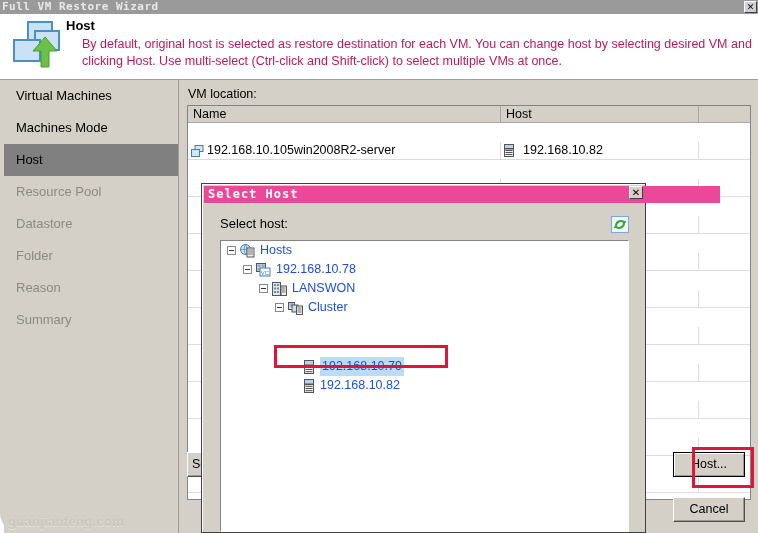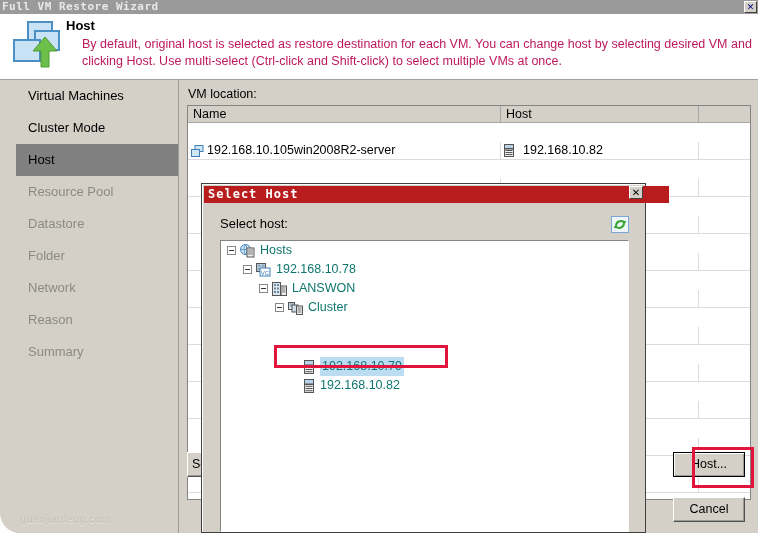--- a/index.html
+++ b/index.html
@@ -107,21 +107,21 @@
     left: 82px; top: 22px;
     width: 688px;
     font-size: 12.5px;
     line-height: 17px;
     color: #be185d;
   }
 
   
   .sidebar {
     position: absolute;
-    left: 16px; top: 80px;
+    left: 4px; top: 80px;
     width: 178px;
     height: 453px;
     background: #d4d0c8;
   }
   .sidebar-item {
     height: 32px;
     line-height: 32px;
     padding-left: 12px;
     font-size: 13px;
     color: #000000;
@@ -133,21 +133,21 @@
     color: #8a8a85;
   }
   .sidebar-item.selected {
     background: #808080;
     color: #000000;
   }
   .watermark {
     position: absolute;
     left: 4px;
     top: 434px;
-    font-size: 10px;
+    font-size: 13px;
     font-weight: bold;
     color: #c9c5be;
     text-shadow: 0 1px 0 #e6e2db;
     letter-spacing: 0.3px;
     user-select: none;
   }
 
   .sidebar-divider {
     position: absolute;
     left: 178px; top: 80px;
@@ -284,23 +284,23 @@
     width: 445px;
     height: 350px;
     background: #d4d0c8;
     border: 1px solid #404040;
     box-shadow: inset 1px 1px 0 #ffffff;
     box-sizing: border-box;
   }
   .dlg-titlebar {
     position: absolute;
     left: 2px; top: 2px;
-    width: 465px;
+    width: 516px;
     height: 17px;
-    background: #b91c1c;
+    background: #ec4899;
     display: flex;
     align-items: flex-start;
     box-sizing: border-box;
     padding-left: 4px;
   }
   .dlg-title-text {
     font-family: "DejaVu Sans Mono", "Liberation Mono", monospace;
     font-size: 12px;
     font-weight: bold;
     color: #ffffff;
@@ -352,21 +352,21 @@
     border-right: 1px solid #ffffff;
     border-bottom: 1px solid #ffffff;
     box-sizing: border-box;
     overflow: hidden;
   }
   .tree-row {
     height: 19px;
     display: flex;
     align-items: center;
     font-size: 12.5px;
-    color: #0f766e;
+    color: #1d4ed8;
     white-space: nowrap;
     cursor: default;
   }
   .expander {
     width: 9px; height: 9px;
     border: 1px solid #888888;
     background: #ffffff;
     position: relative;
     flex: 0 0 9px;
     margin-right: 4px;
@@ -413,26 +413,25 @@
           <rect x="6" y="22" width="26" height="21" fill="#c9e2f5" stroke="#4a90c4" stroke-width="2"></rect>
           <path d="M33 49 L33 33 L25 33 L37 19 L49 33 L41 33 L41 49 Z" fill="#6cc04a" stroke="#4f9a32" stroke-width="1"></path>
         </svg>
       </div>
       <div class="header-title">Host</div>
       <div class="header-desc">By default, original host is selected as restore destination for each VM. You can change host by selecting desired VM and clicking Host. Use multi-select (Ctrl-click and Shift-click) to select multiple VMs at once.</div>
     </div>
 
     <div class="sidebar">
       <div class="sidebar-item">Virtual Machines</div>
-      <div class="sidebar-item">Cluster Mode</div>
+      <div class="sidebar-item">Machines Mode</div>
       <div class="sidebar-item selected">Host</div>
       <div class="sidebar-item dim">Resource Pool</div>
       <div class="sidebar-item dim">Datastore</div>
       <div class="sidebar-item dim">Folder</div>
-      <div class="sidebar-item dim">Network</div>
       <div class="sidebar-item dim">Reason</div>
       <div class="sidebar-item dim">Summary</div>
       <div class="watermark">guanjianfeng.com</div>
     </div>
     <div class="sidebar-divider"></div>
 
     <div class="content">
       <div class="vm-location-label">VM location:</div>
 
       <div class="grid">

